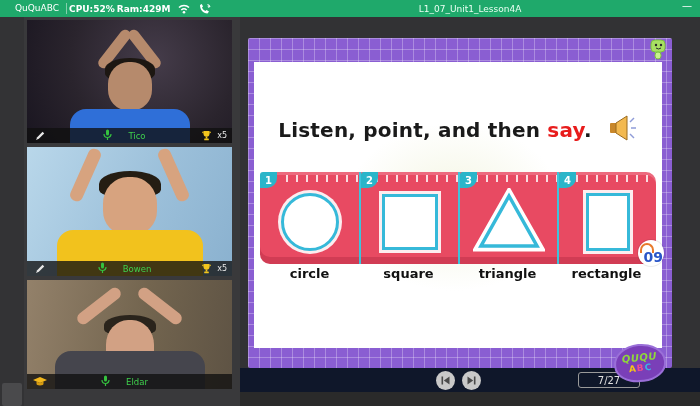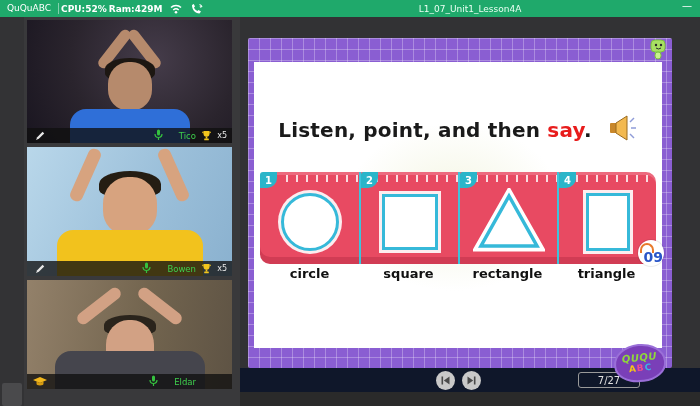--- a/index.html
+++ b/index.html
@@ -1,20 +1,20 @@
 <!DOCTYPE html>
 <html><head>
 <meta charset="utf-8">
 <style>
   * { margin:0; padding:0; box-sizing:border-box; }
   html,body { width:700px; height:406px; overflow:hidden; font-family:"DejaVu Sans","Liberation Sans",sans-serif; }
   #app { position:relative; width:700px; height:406px; background:#323234; }
 
   
-  #topbar { position:absolute; left:0; top:0; width:700px; height:17px; background:#1fa96b; display:flex; align-items:center; color:#fff; font-size:9px; }
+  #topbar { position:absolute; left:0; top:0; width:700px; height:17px; background:#1fa96b; display:flex; align-items:center; color:#fff; font-size:9px;padding-left:8px; }
   .tb-app { padding:0 7px; border-right:1px solid rgba(255,255,255,.45); height:11px; line-height:11px; }
   .tb-stat { margin-left:2px;font-weight:bold; }
   .tb-ico { margin-left:7px; display:flex; align-items:center; }
   .tb-title { position:absolute; left:240px; width:460px; text-align:center; font-size:9px; color:#eafff3; }
   .tb-min { position:absolute; right:6px; top:0px; width:14px; text-align:center; color:#fff; font-size:10px; cursor:default; }
 
   
   #sidebar { position:absolute; left:0; top:17px; width:240px; height:389px; background:#39393b; }
   #gutter { position:absolute; left:0; top:0; width:24px; height:389px; background:#333335; }
   #scroll-thumb { position:absolute; left:2px; top:366px; width:20px; height:23px; background:#4a4a4c; border-radius:2px; }
@@ -43,21 +43,21 @@
   .s2 .arm.l { left:52px;  transform:rotate(24deg); }
   .s2 .arm.r { right:52px; transform:rotate(-24deg); }
   .s3 .head { top:40px; width:48px; height:54px; background:#d2a184; }
   .s3 .hair { top:35px; width:52px; height:20px; background:#2a241c; }
   .s3 .torso { width:150px; height:38px; background:#45454d; }
   .s3 .arm { width:12px; height:52px; background:#d2a184; top:0px; }
   .s3 .arm.l { left:66px;  transform:rotate(52deg); }
   .s3 .arm.r { right:66px; transform:rotate(-52deg); }
   .namebar { position:absolute; left:0; right:0; bottom:0; height:15px; background:rgba(16,16,16,.78); display:flex; align-items:center; }
   .nb-left { width:26px; display:flex; justify-content:center; }
-  .nb-center { flex:1; display:flex; align-items:center; justify-content:flex-end; gap:16px; color:#3fd04d; font-size:8.5px; }
+  .nb-center { flex:1; display:flex; align-items:center; justify-content:center; gap:16px; color:#3fd04d; font-size:8.5px; }
   .nb-right { width:36px; display:flex; align-items:center; justify-content:flex-end; padding-right:5px; gap:5px; color:#e8e8e8; font-size:8px; }
 
   
   #content { position:absolute; left:240px; top:17px; width:460px; height:336px; background:#323234; }
   #slide { position:absolute; left:8px; top:21px; width:424px; height:330px; background-color:#8a5ed2;
     background-image:linear-gradient(rgba(255,255,255,.28) 1px, transparent 1px), linear-gradient(90deg, rgba(255,255,255,.28) 1px, transparent 1px);
     background-size:11px 11px; border-radius:2px; }
   #slide-inner { position:absolute; left:6px; top:24px; right:10px; bottom:20px; background:#fff; }
   #watermark { position:absolute; left:90px; top:60px; width:220px; height:170px; border-radius:50%;
     background:radial-gradient(ellipse at center, rgba(233,236,200,.55) 0%, rgba(233,236,200,0) 70%); }
@@ -284,22 +284,22 @@
             <span class="badge">4</span>
             <div class="shape-wrap">
                 <div class="shp-rect"></div>
               </div>
           </div>
         </div>
 
         <div id="labels-row">
           <span class="lbl">circle</span>
           <span class="lbl">square</span>
+          <span class="lbl">triangle</span>
           <span class="lbl">rectangle</span>
-          <span class="lbl">triangle</span>
         </div>
 
         <div id="audio-track-icon">
           <span class="arc"></span>
           <span class="num">09</span>
         </div>
       </div>
 
       <div id="mascot">
         <svg width="24" height="24" viewBox="0 0 24 24">

